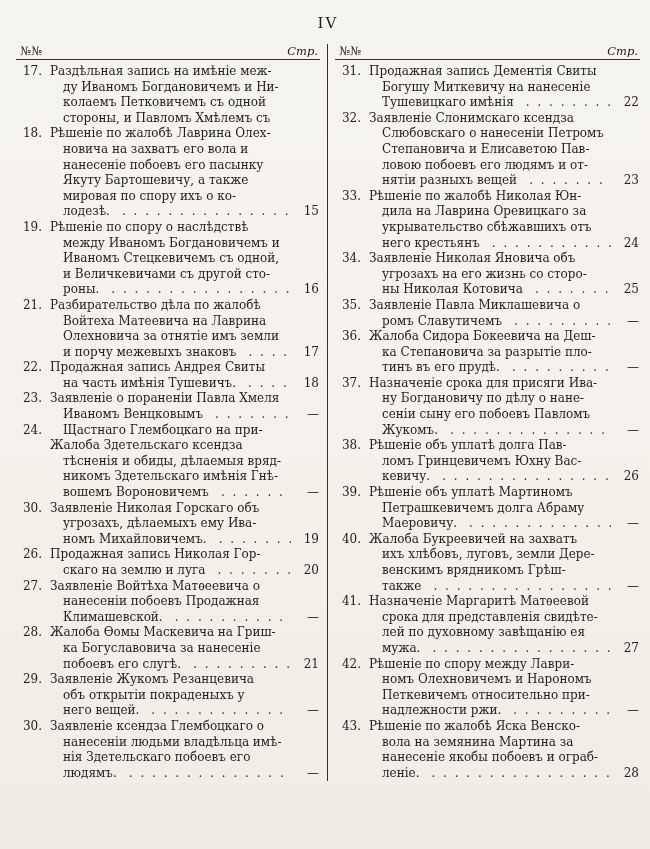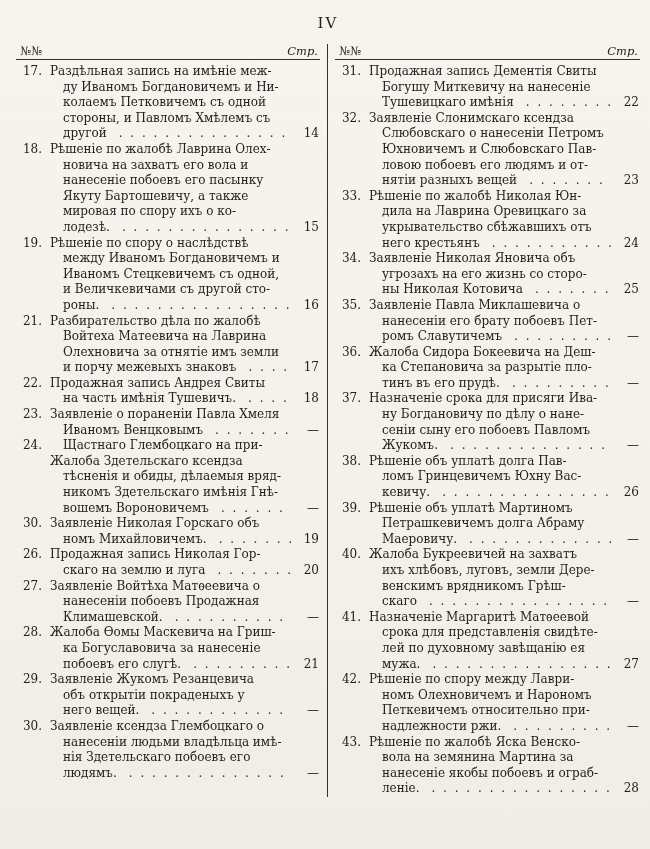--- a/index.html
+++ b/index.html
@@ -76,25 +76,20 @@
         <span class="hdr-pg">Стр.</span>
       </div>
       <div class="entries">
   <div class="entry">
     <div class="entry-num">17.</div>
     <div class="entry-body">
               <div class="line">Раздѣльная запись на имѣніе меж-</div>
               <div class="line cont">ду Иваномъ Богдановичемъ и Ни-</div>
               <div class="line cont">колаемъ Петковичемъ съ одной</div>
               <div class="line cont">стороны, и Павломъ Хмѣлемъ съ</div>
-              <div class="line cont last">
-                <span class="txt">другой</span>
-                <span class="dots"></span>
-                <span class="pg">14</span>
-              </div>
             </div>
   </div>
 
   <div class="entry">
     <div class="entry-num">18.</div>
     <div class="entry-body">
               <div class="line">Рѣшеніе по жалобѣ Лаврина Олех-</div>
               <div class="line cont">новича на захватъ его вола и</div>
               <div class="line cont">нанесеніе побоевъ его пасынку</div>
               <div class="line cont">Якуту Бартошевичу, а также</div>
@@ -172,20 +167,21 @@
                 <span class="dots"></span>
                 <span class="pg">—</span>
               </div>
             </div>
   </div>
 
   <div class="entry">
     <div class="entry-num">30.</div>
     <div class="entry-body">
               <div class="line">Заявленіе Николая Горскаго объ</div>
+              <div class="line cont">угрозахъ, дѣлаемыхъ ему Ива-</div>
               <div class="line cont last">
                 <span class="txt">номъ Михайловичемъ.</span>
                 <span class="dots"></span>
                 <span class="pg">19</span>
               </div>
             </div>
   </div>
 
   <div class="entry">
     <div class="entry-num">26.</div>
@@ -270,21 +266,21 @@
                 <span class="pg">22</span>
               </div>
             </div>
   </div>
 
   <div class="entry">
     <div class="entry-num">32.</div>
     <div class="entry-body">
               <div class="line">Заявленіе Слонимскаго ксендза</div>
               <div class="line cont">Слюбовскаго о нанесеніи Петромъ</div>
-              <div class="line cont">Юхновичемъ и Слюбовскаго Пав-</div>
+              <div class="line cont">Степановича и Елисаветою Пав-</div>
               <div class="line cont">ловою побоевъ его людямъ и от-</div>
               <div class="line cont last">
                 <span class="txt">нятіи разныхъ вещей</span>
                 <span class="dots"></span>
                 <span class="pg">23</span>
               </div>
             </div>
   </div>
 
   <div class="entry">
@@ -311,21 +307,20 @@
                 <span class="dots"></span>
                 <span class="pg">25</span>
               </div>
             </div>
   </div>
 
   <div class="entry">
     <div class="entry-num">35.</div>
     <div class="entry-body">
               <div class="line">Заявленіе Павла Миклашевича о</div>
-              <div class="line cont">нанесеніи его брату побоевъ Пет-</div>
               <div class="line cont last">
                 <span class="txt">ромъ Славутичемъ</span>
                 <span class="dots"></span>
                 <span class="pg">—</span>
               </div>
             </div>
   </div>
 
   <div class="entry">
     <div class="entry-num">36.</div>
@@ -380,21 +375,21 @@
             </div>
   </div>
 
   <div class="entry">
     <div class="entry-num">40.</div>
     <div class="entry-body">
               <div class="line">Жалоба Букреевичей на захватъ</div>
               <div class="line cont">ихъ хлѣбовъ, луговъ, земли Дере-</div>
               <div class="line cont">венскимъ врядникомъ Грѣш-</div>
               <div class="line cont last">
-                <span class="txt">скаго</span>
+                <span class="txt">также</span>
                 <span class="dots"></span>
                 <span class="pg">—</span>
               </div>
             </div>
   </div>
 
   <div class="entry">
     <div class="entry-num">41.</div>
     <div class="entry-body">
               <div class="line">Назначеніе Маргаритѣ Матѳеевой</div>

